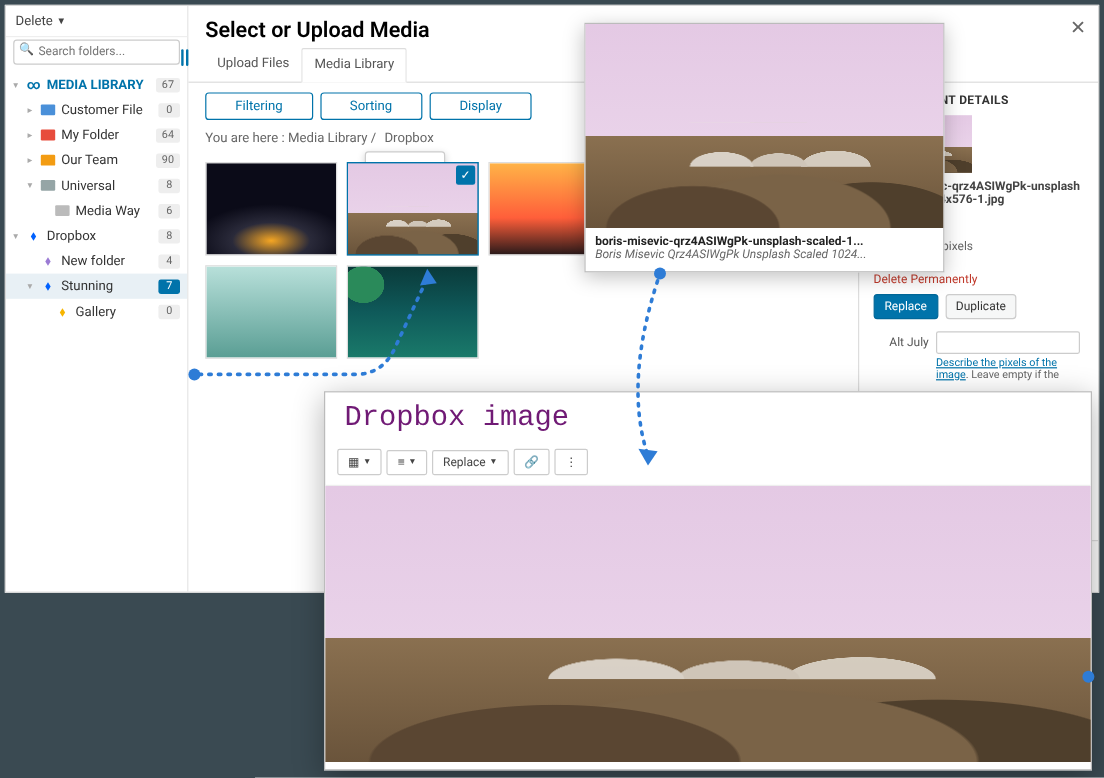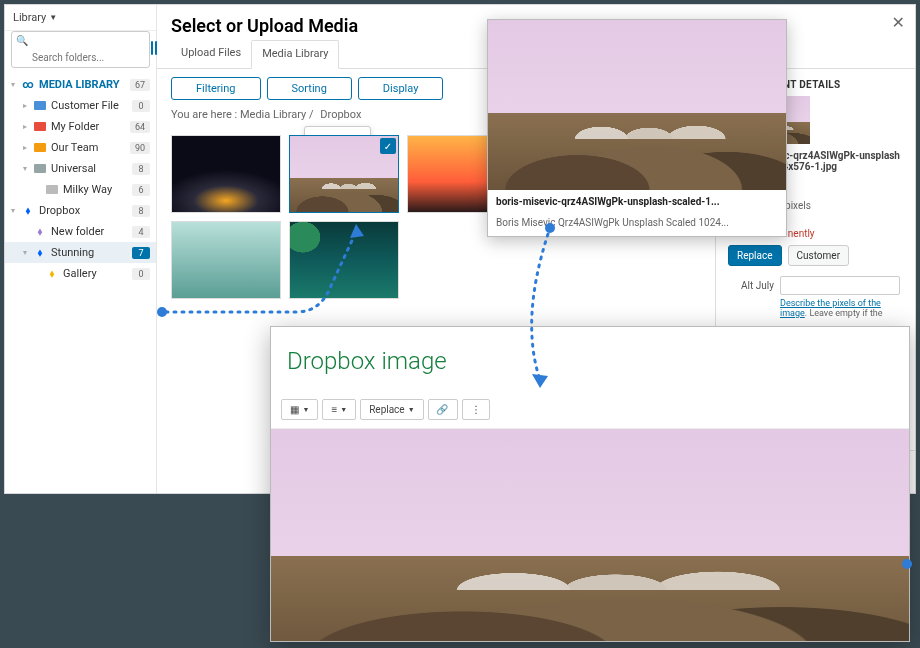--- a/index.html
+++ b/index.html
@@ -3,21 +3,21 @@
 <meta charset="utf-8">
 <style>
 * { box-sizing: border-box; margin: 0; padding: 0; font-family: -apple-system, BlinkMacSystemFont, "Segoe UI", Roboto, sans-serif; }
 body { background: #3a4a52; width: 920px; height: 648px; overflow: hidden; position: relative; }
 .app { position: absolute; top: 4px; left: 4px; right: 4px; height: 490px; background: #fff; border: 1px solid #d7d7d7; display: flex; }
 .sidebar { width: 152px; border-right: 1px solid #e5e5e5; display: flex; flex-direction: column; }
 .sb-head { display: flex; align-items: center; padding: 6px 8px; font-size: 11px; color: #444; border-bottom: 1px solid #eee; }
 .sb-head .caret { margin-left: 3px; font-size: 8px; }
 .add-folder { margin: 6px; padding: 6px 0; background: #fff; border: 1px solid #0073aa; color: #0073aa; font-size: 11px; border-radius: 3px; cursor: pointer; text-align: center; }
 .search-wrap { margin: 0 6px 6px; position: relative; }
-.search-wrap input { width: 100%; padding: 20px 4px 4px 20px; font-size: 10px; border: 1px solid #ccc; border-radius: 3px; }
+.search-wrap input { width: 100%; padding: 4px 4px 4px 20px; font-size: 10px; border: 1px solid #ccc; border-radius: 3px; }
 .search-wrap .sicon { position: absolute; left: 5px; top: 4px; font-size: 10px; color: #888; }
 .tree { flex: 1; overflow-y: auto; font-size: 11px; }
 .tree-row { display: flex; align-items: center; padding: 4px 6px; cursor: pointer; }
 .tree-row .exp { width: 10px; font-size: 8px; color: #aaa; }
 .tree-row .ficon { width: 14px; height: 12px; margin-right: 4px; display: inline-flex; align-items: center; justify-content: center; }
 .tree-row .lbl { flex: 1; color: #333; }
 .tree-row .cnt { background: #eee; color: #666; font-size: 9px; padding: 1px 5px; border-radius: 2px; min-width: 18px; text-align: center; }
 .tree-row.root .lbl { font-weight: 700; color: #0073aa; }
 .tree-row.root .ficon { color: #0073aa; }
 .tree-row.active { background: #e8f0f5; }
@@ -50,21 +50,21 @@
 
 .grid { padding: 6px 14px; display: flex; flex-wrap: wrap; gap: 8px; }
 .thumb { width: 110px; height: 78px; border: 1px solid #ddd; position: relative; overflow: hidden; cursor: pointer; }
 .thumb.sel { outline: 3px solid #0073aa; outline-offset: -3px; }
 .thumb .chk { position: absolute; top: 2px; right: 2px; width: 16px; height: 16px; background: #0073aa; color: #fff; font-size: 10px; display: flex; align-items: center; justify-content: center; border-radius: 2px; }
 
 .preview { position: absolute; top: 14px; left: 330px; width: 300px; background: #fff; border: 1px solid #bbb; box-shadow: 0 4px 16px rgba(0,0,0,.25); z-index: 20; }
 .preview-img { width: 100%; height: 170px; }
 .preview-meta { padding: 6px 8px 8px; font-size: 10px; }
 .preview-meta .pname { font-weight: 700; color: #222; }
-.preview-meta .psub { color: #666; margin-top: 10px; }
+.preview-meta .psub { color: #666; margin-top: 0; font-style: italic; }
 
 .details { width: 200px; border-left: 1px solid #ddd; padding: 10px 12px; font-size: 10px; color: #444; overflow: hidden; }
 .details h4 { font-size: 10px; letter-spacing: .3px; color: #333; margin-bottom: 6px; }
 .det-thumb { width: 82px; height: 48px; margin-bottom: 6px; }
 .det-name { font-weight: 700; font-size: 10px; word-break: break-all; }
 .det-line { color: #666; margin-top: 2px; }
 .det-link { color: #0073aa; cursor: pointer; margin-top: 3px; display: inline-block; }
 .det-link.red { color: #c0392b; }
 .det-btns { margin-top: 6px; display: flex; gap: 6px; }
 .btn { padding: 4px 8px; font-size: 10px; border-radius: 3px; cursor: pointer; }
@@ -75,21 +75,21 @@
 .field input { width: 120px; margin-left: 52px; border: 1px solid #ccc; padding: 3px 4px; font-size: 10px; border-radius: 2px; display: block; }
 .field .hint { margin-left: 52px; font-size: 9px; color: #666; margin-top: 3px; }
 .field .hint a { color: #0073aa; text-decoration: underline; }
 .modal-footer { position: absolute; bottom: 0; right: 0; left: 152px; border-top: 1px solid #ddd; background: #fcfcfc; padding: 8px 12px; display: flex; justify-content: flex-end; }
 .select-btn { background: #0073aa; color: #fff; border: none; padding: 6px 14px; font-size: 12px; border-radius: 3px; cursor: pointer; }
 .small-inputs { margin-top: 8px; }
 .small-inputs input { width: 168px; border: 1px solid #ccc; padding: 3px 4px; font-size: 10px; margin-bottom: 4px; border-radius: 2px; display:block; }
 
 
 .editor { position: absolute; top: 326px; left: 270px; width: 640px; height: 316px; background: #fff; border: 1px solid #bbb; box-shadow: 0 6px 24px rgba(0,0,0,.3); z-index: 30; overflow: hidden; }
-.ed-title { font-size: 24px; font-weight: 300; color: #15803d; padding: 20px 16px; }
+.ed-title { font-size: 24px; font-weight: 300; color: #701a75; padding: 8px 16px; font-family: Liberation Mono, monospace; }
 .ed-toolbar { display: flex; align-items: center; gap: 0; padding: 4px 10px 8px; border-bottom: 1px solid #eee; }
 .ed-btn { border: 1px solid #ccc; background: #fff; padding: 4px 8px; font-size: 10px; color: #444; cursor: pointer; display: flex; align-items: center; gap: 3px; margin-right: 4px; border-radius: 2px; }
 .ed-btn .dd { font-size: 7px; }
 .ed-img { width: 100%; height: 230px; }
 
 
 .arrow { position: absolute; z-index: 40; pointer-events: none; }
 .dot-path { stroke: #2e7cd6; stroke-width: 3; stroke-dasharray: 2 6; stroke-linecap: round; fill: none; }
 .arr-head { fill: #2e7cd6; }
 .node-dot { fill: #2e7cd6; }
@@ -115,21 +115,21 @@
 .lake { background: linear-gradient(#0a3a3a, #0f5a5a 50%, #1a7a6a); width:100%; height:100%; position:relative; }
 .lake::after{content:"";position:absolute;left:0;top:0;width:40%;height:50%;background:radial-gradient(ellipse 80% 80% at 30% 40%, #2a8a5a 50%, transparent 51%);}
 </style>
 </head>
 <body>
 
 <div class="app">
 
   <div class="sidebar">
     <div class="sb-head">
-      <span>Library</span>
+      <span>Delete</span>
       <span class="caret">▼</span>
     </div>
     <div class="search-wrap">
       <span class="sicon">🔍</span>
       <input type="text" placeholder="Search folders..." style="">
     </div>
     <div class="tree">
       <div class="tree-row root">
         <span class="exp">▾</span>
         <span class="ficon media-lib-ico">∞</span>
@@ -166,21 +166,21 @@
             <span class="folder f-gray"></span>
           </span>
           <span class="lbl">Universal</span>
           <span class="cnt">8</span>
         </div>
       <div class="tree-row ind2">
           <span class="exp"></span>
           <span class="ficon">
             <span class="folder f-lgray"></span>
           </span>
-          <span class="lbl">Milky Way</span>
+          <span class="lbl">Media Way</span>
           <span class="cnt">6</span>
         </div>
 
       <div class="tree-row">
           <span class="exp">▾</span>
           <span class="ficon dbx">⬧</span>
           <span class="lbl">Dropbox</span>
           <span class="cnt">8</span>
         </div>
       <div class="tree-row ind1">
@@ -263,21 +263,21 @@
             <div class="mtn"></div>
           </div>
         <div class="det-name">boris-misevic-qrz4ASIWgPk-unsplash-scaled-1024x576-1.jpg</div>
         <div class="det-line">July 27, 2020</div>
         <div class="det-line">142 KB</div>
         <div class="det-line">1024 by 576 pixels</div>
         <div class="det-link">Edit Image</div><br>
         <div class="det-link red">Delete Permanently</div>
         <div class="det-btns">
           <div class="btn primary">Replace</div>
-          <div class="btn secondary">Customer</div>
+          <div class="btn secondary">Duplicate</div>
         </div>
         <div class="field">
           <label>Alt July</label>
           <input type="text" style="">
           <div class="hint"><a>Describe the pixels of the image</a><span>. Leave empty if the</span></div>
         </div>
         <div class="small-inputs">
           <input type="text" value="IWgl" style="">
           <input type="text" style="">
           <input type="text" value="IWgl" style="">

